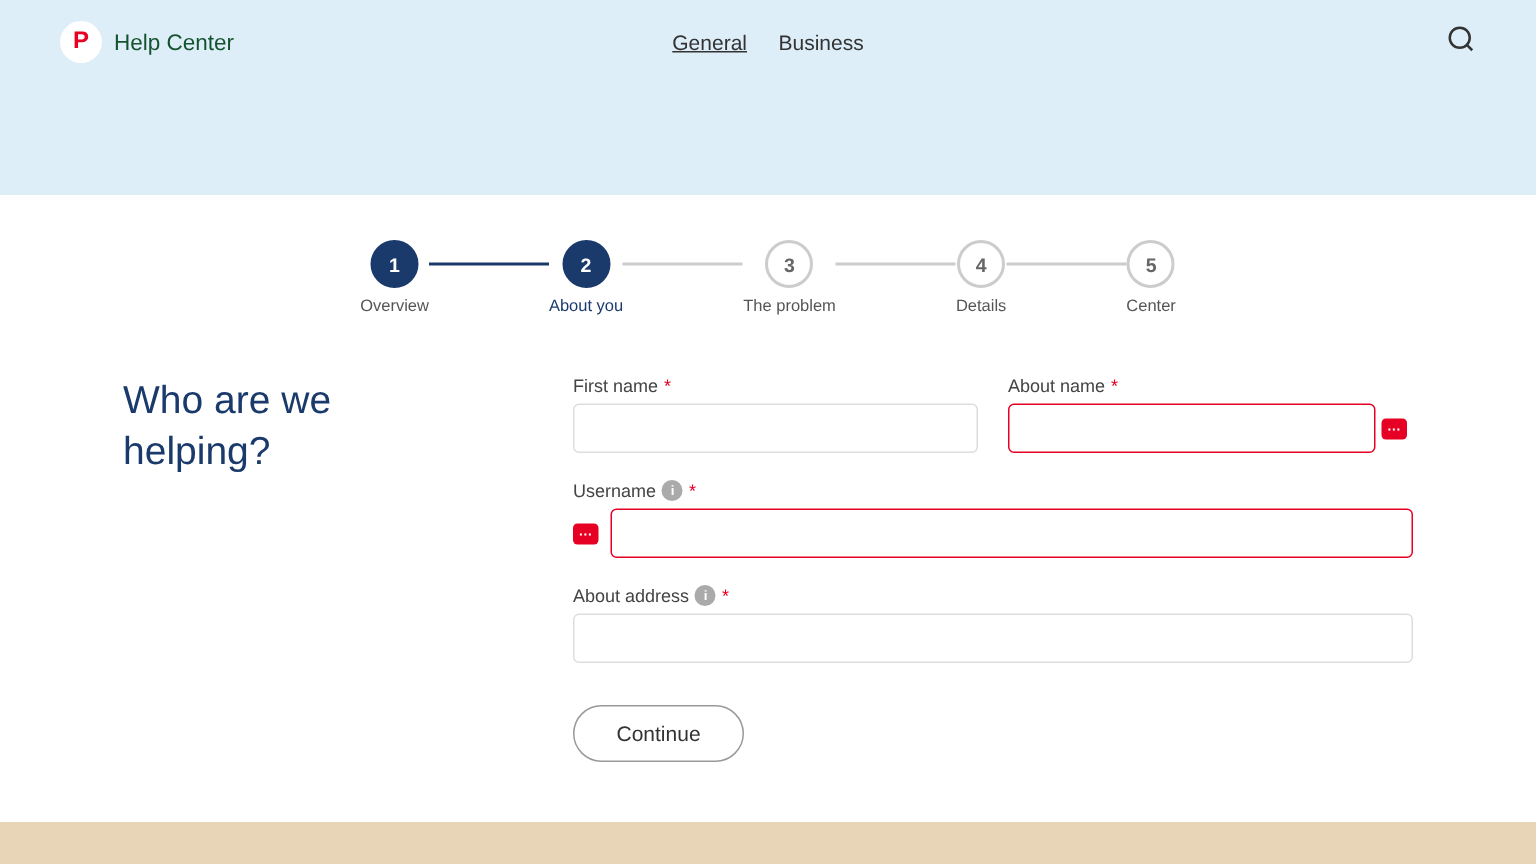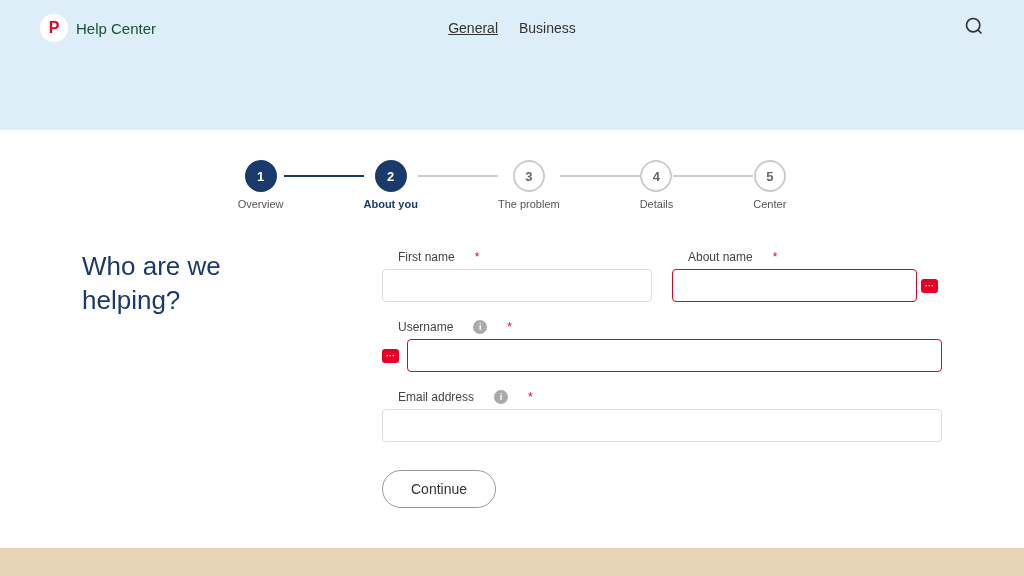--- a/index.html
+++ b/index.html
@@ -115,21 +115,21 @@
     }
     .step-label {
       font-size: 11px;
       color: #555;
       margin-top: 6px;
       text-align: left;
       white-space: nowrap;
     }
     .step-label.active {
       color: #1a3a6b;
-      font-weight: 700;
+      font-weight: 400;
     }
     .step-connector {
       width: 80px;
       height: 2px;
       background: #1a3a6b;
       margin-top: 15px;
     }
     .step-connector.inactive {
       background: #ccc;
     }
@@ -165,22 +165,21 @@
     }
     .field-group.full {
       flex: 1 1 100%;
     }
     .field-label {
       font-size: 12px;
       color: #444;
       margin-bottom: 5px;
       display: flex;
       align-items: flex-start;
-      gap: 20px;
-      margin-left: 16px;
+      gap: 4px;
     }
     .required-star {
       color: #e60023;
     }
     .info-icon {
       width: 14px;
       height: 14px;
       background: #aaa;
       border-radius: 50%;
       display: inline-flex;
@@ -328,21 +327,21 @@
             <span class="error-indicator">···</span>
             <input class="field-input" type="text" style="border-color: rgb(230, 0, 35);">
           </div>
         </div>
       </div>
 
       
       <div class="form-row">
         <div class="field-group full">
           <label class="field-label">
-            <span>Email address</span>
+            <span>About address</span>
             <span class="info-icon">i</span>
             <span class="required-star">*</span>
           </label>
           <input class="field-input" type="email" style="">
         </div>
       </div>
 
       
       <button class="continue-btn">Continue</button>
 

